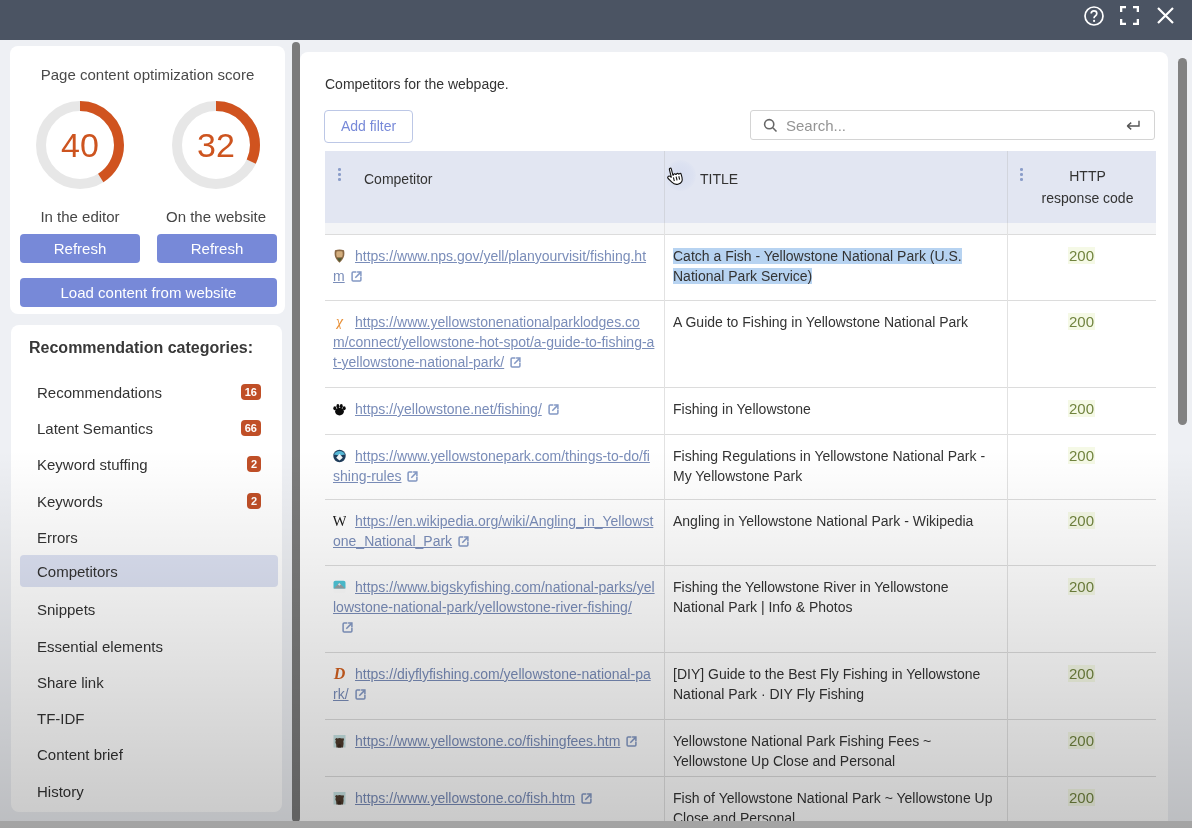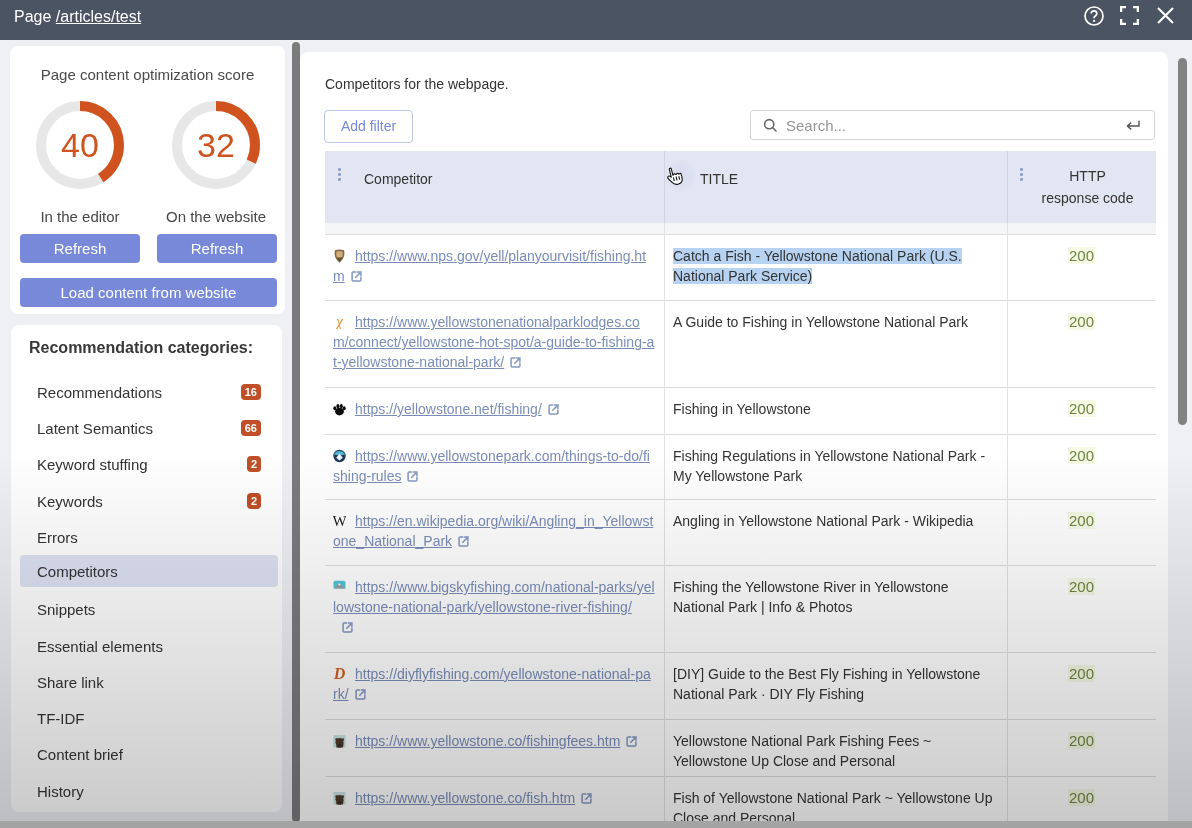--- a/index.html
+++ b/index.html
@@ -53,21 +53,20 @@
 .c3 b { font-weight:normal; background:#f5f9e6; padding:0 1px; }
 .fav { display:inline-block; width:13px; height:14px; vertical-align:-2px; margin-right:9px; }
 .ext { display:inline-block; vertical-align:-2px; margin-left:5px; }
 .selbg { background:#b7d3f1; }
 
 .overlay { position:absolute; left:0; top:40px; width:1192px; height:788px; background:linear-gradient(to bottom, rgba(0,0,0,0) 52%, rgba(0,0,0,0.21) 100%); pointer-events:none; z-index:50; }
 </style>
 </head>
 <body>
 <div class="topbar">
-  <div class="ttl">Page <a>/articles/test</a></div>
   <svg class="tbicon" style="left:1083px; top:5px;" width="22" height="22" viewBox="0 0 22 22">
     <circle cx="11" cy="11" r="9" fill="none" stroke="#fff" stroke-width="1.7"></circle>
     <path d="M8.2 8.6 C8.2 7 9.4 5.9 11 5.9 C12.6 5.9 13.8 7 13.8 8.5 C13.8 9.7 13.1 10.4 12.3 11 C11.6 11.5 11.1 11.9 11.1 12.8 L11.1 13.3" fill="none" stroke="#fff" stroke-width="1.7"></path>
     <circle cx="11.1" cy="15.9" r="1.1" fill="#fff"></circle>
   </svg>
   <svg class="tbicon" style="left:1120px; top:6px;" width="19" height="19" viewBox="0 0 19 19">
     <path d="M1 6 V1 H6 M13 1 H18 V6 M18 13 V18 H13 M6 18 H1 V13" fill="none" stroke="#fff" stroke-width="2.6"></path>
   </svg>
   <svg class="tbicon" style="left:1156px; top:6px;" width="19" height="19" viewBox="0 0 19 19">
     <path d="M2 2 L17 17 M17 2 L2 17" fill="none" stroke="#fff" stroke-width="2.2"></path>

